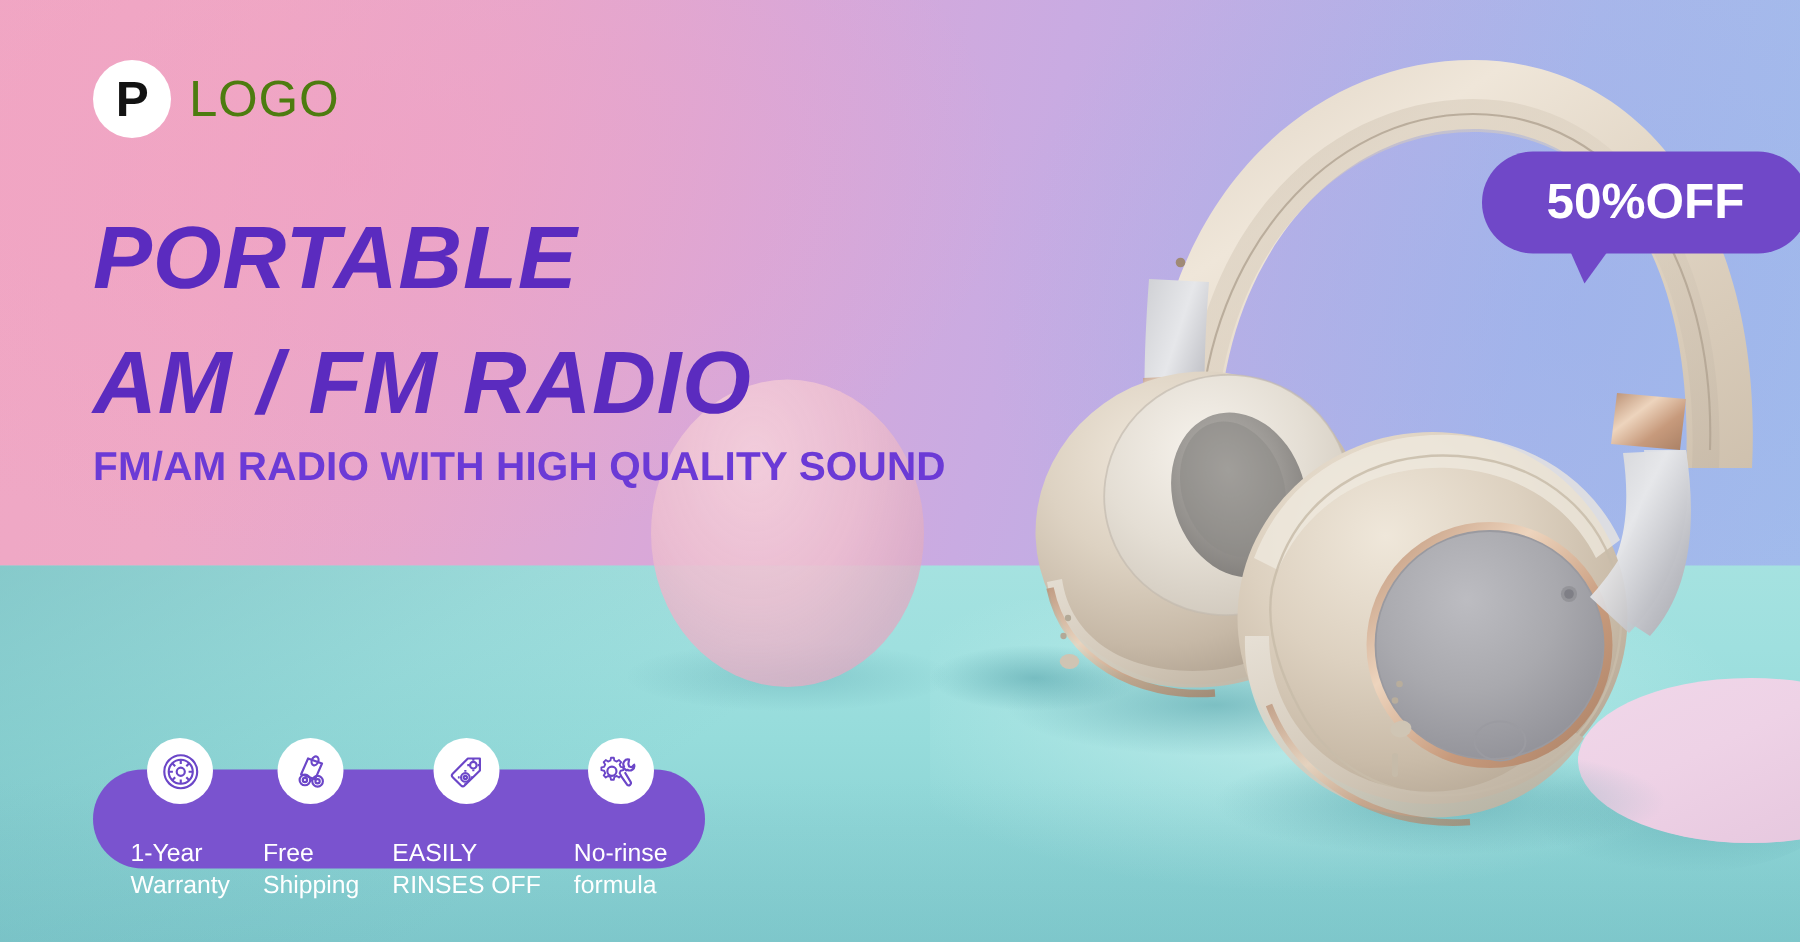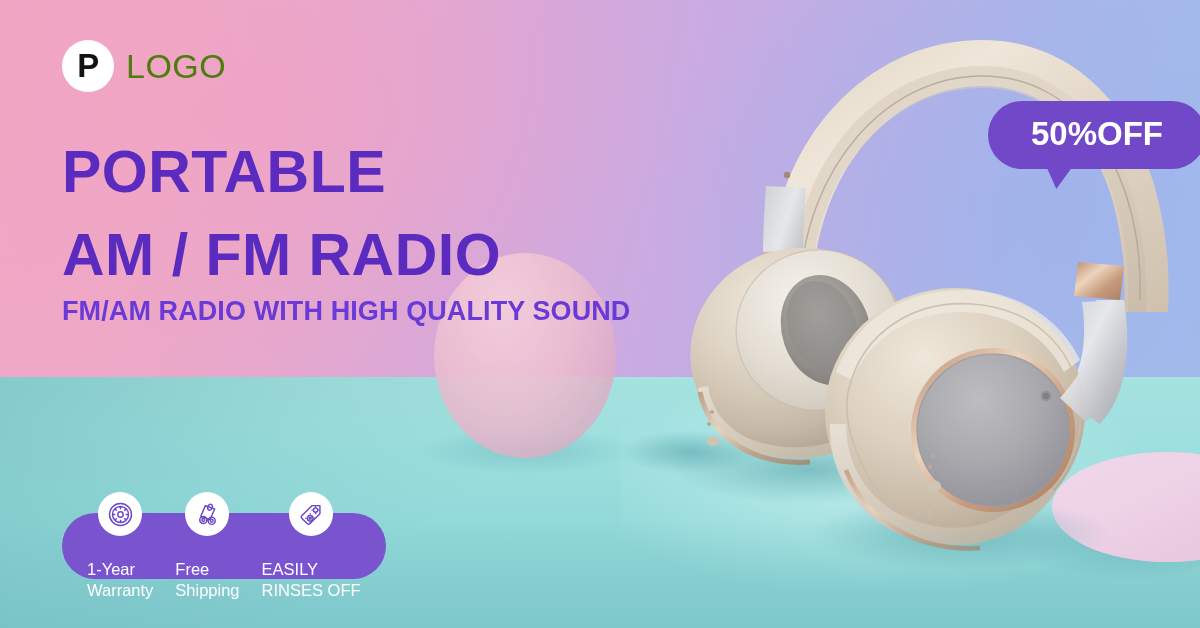--- a/index.html
+++ b/index.html
@@ -162,20 +162,21 @@
   }
   .headline-1, .headline-2 {
     font-family: "Liberation Sans", sans-serif;
     font-weight: 700;
     font-size: 59px;
     line-height: 1.0;
     letter-spacing: 0.5px;
     color: #5b2bbf;
     margin: 0;
     white-space: nowrap;
+    font-style: italic;
   }
   .headline-2 { margin-top: 24px; }
   .subheadline {
     margin: 13px 0 16px 0;
     font-family: "Liberation Sans", sans-serif;
     font-weight: 700;
     font-size: 27px;
     line-height: 1;
     letter-spacing: 0.1px;
     color: #6b3ad6;
@@ -505,16 +506,28 @@
           <path d="M20.8 7.4 v-1.4M20.8 15.6 v-1.4M17.4 10.8 h-1.4M25.6 10.8 h-1.4"></path>
           <circle cx="14.5" cy="20.5" r="3.4"></circle>
           <circle cx="14.5" cy="20.5" r="1.3"></circle>
           <path d="M14.5 16 v-1.4M14.5 26.4 v-1.4M10 20.5 h-1.4M20.4 20.5 h-1.4"></path>
         </svg>
       </span>
       <span class="feature-label">EASILY
 RINSES OFF</span>
     </div>
 
+    <div class="feature-item">
+      <span class="feature-icon-circle">
+        <svg width="27" height="27" viewBox="0 0 32 32" fill="none" stroke="#6b46c8" stroke-width="1.7" stroke-linejoin="round">
+          <path d="M13 4.6 l2.6 0 l0.5 2.5 l2.2 1 l2.1-1.4 l1.9 1.9 l-1.4 2.1 l1 2.2 l2.5 0.5 l0 2.6 l-2.5 0.5 l-1 2.2 l1.4 2.1 l-1.9 1.9 l-2.1-1.4 l-2.2 1 l-0.5 2.5 l-2.6 0 l-0.5-2.5 l-2.2-1 l-2.1 1.4 l-1.9-1.9 l1.4-2.1 l-1-2.2 l-2.5-0.5 l0-2.6 l2.5-0.5 l1-2.2 l-1.4-2.1 l1.9-1.9 l2.1 1.4 l2.2-1 Z" transform="translate(-2.5,1) scale(0.86)"></path>
+          <circle cx="9.4" cy="15.6" r="3.6"></circle>
+          <path d="M22.5 6.4 a3.6 3.6 0 0 0-4 5.4 l-0.6 0.8 l2.4 2.4 l0.8-0.6 a3.6 3.6 0 0 0 5.4-4 l-2 2 l-2-0.6 l-0.6-2 Z" transform="translate(0.5,0)"></path>
+          <path d="M19.6 16.4 l4.6 7.6 a1.8 1.8 0 0 1-2.8 2.2 l-5-7.2"></path>
+        </svg>
+      </span>
+      <span class="feature-label">No-rinse
+formula</span>
+    </div>
 
   </div>
 
 </div>
 
 </body></html>

